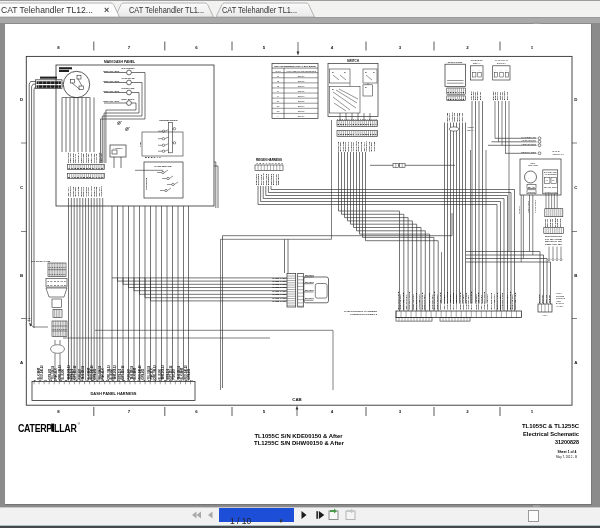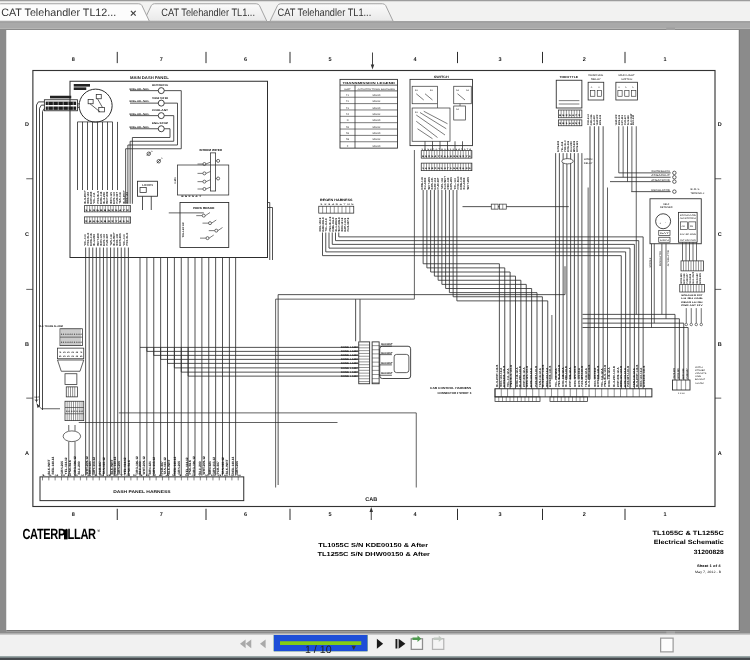--- a/index.html
+++ b/index.html
@@ -2,21 +2,21 @@
 <html><head><meta charset="utf-8">
 <style>
 *{margin:0;padding:0;box-sizing:border-box}
 html,body{width:600px;height:528px;overflow:hidden;background:#8b8b8b;font-family:"Liberation Sans",sans-serif}
 #root{position:relative;width:540px;height:528px}
 #page{position:absolute;left:5px;top:23.5px;width:586.5px;height:481px;background:#fff;border-right:1px solid #7a7a7a;border-bottom:1px solid #747474}
 #rightstrip{position:absolute;right:0;top:22px;width:7px;height:485px;background:#a0a0a0}
 #overlay{position:absolute;left:0;top:0;width:600px;height:528px;pointer-events:none}
 #toolbar{position:absolute;left:0;top:507px;width:600px;height:18px;background:#f1f1f1;border-top:1px solid #c9c9c9}
 #botline{position:absolute;left:0;top:525px;width:600px;height:3px;background:#45494d;border-top:1px solid #aebfbf}
-#pagebox{position:absolute;left:219px;top:507.5px;width:75px;height:13.5px;background:#84cc16;border:5px solid #1d4ed8;font-size:8.5px;color:#222;line-height:13px;padding-left:20px}
+#pagebox{position:absolute;left:219px;top:507.5px;width:75px;height:13.5px;background:#84cc16;border:7px solid #1d4ed8;font-size:8.5px;color:#222;line-height:13px;padding-left:4px}
 #grip{position:absolute;right:1px;top:510px;width:11px;height:12px;background:#fdfdfd;border:1px solid #9a9a9a}
 </style></head>
 <body>
 <div id="root">
   <svg id="tabsvg" width="600" height="23" style="position:absolute;left:0;top:0">
     <rect x="0" y="0" width="600" height="23" fill="#f2f2f1"></rect>
     <rect x="0" y="0" width="600" height="1" fill="#9c9c9c"></rect>
     <rect x="0" y="17" width="600" height="6" fill="#a9a9a9"></rect>
     <rect x="0" y="17" width="600" height="1" fill="#999"></rect>
     <defs>

